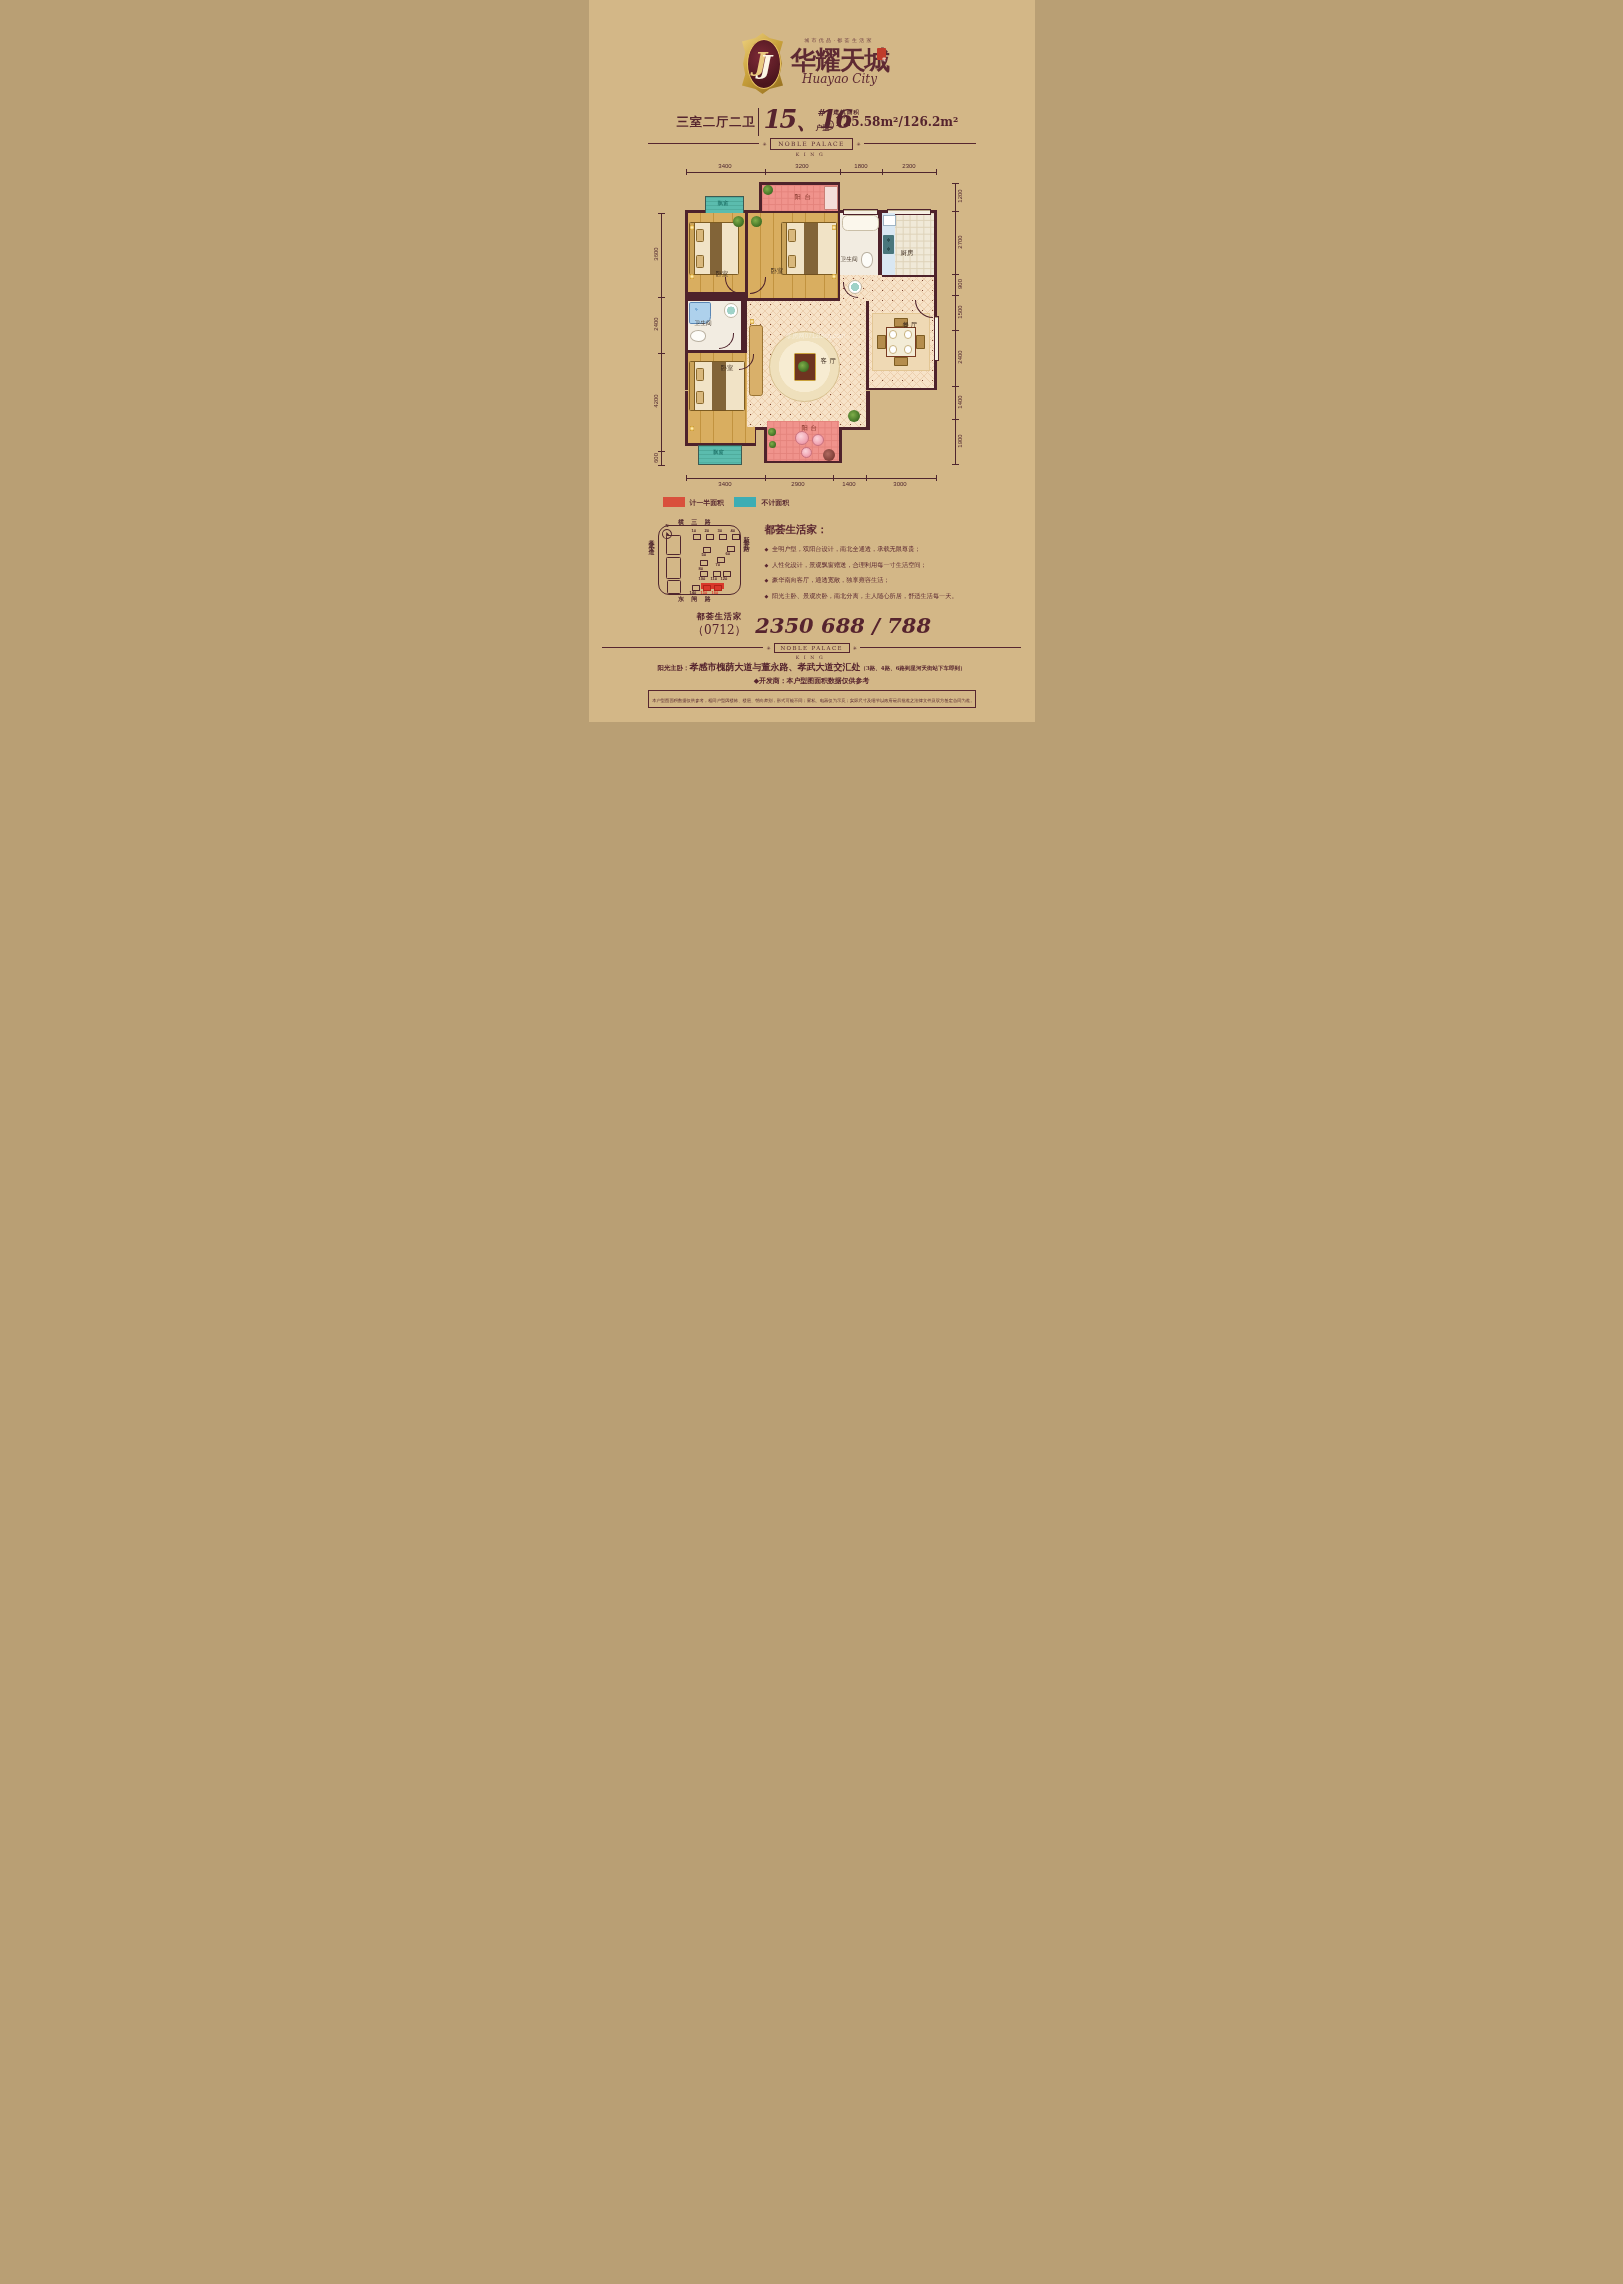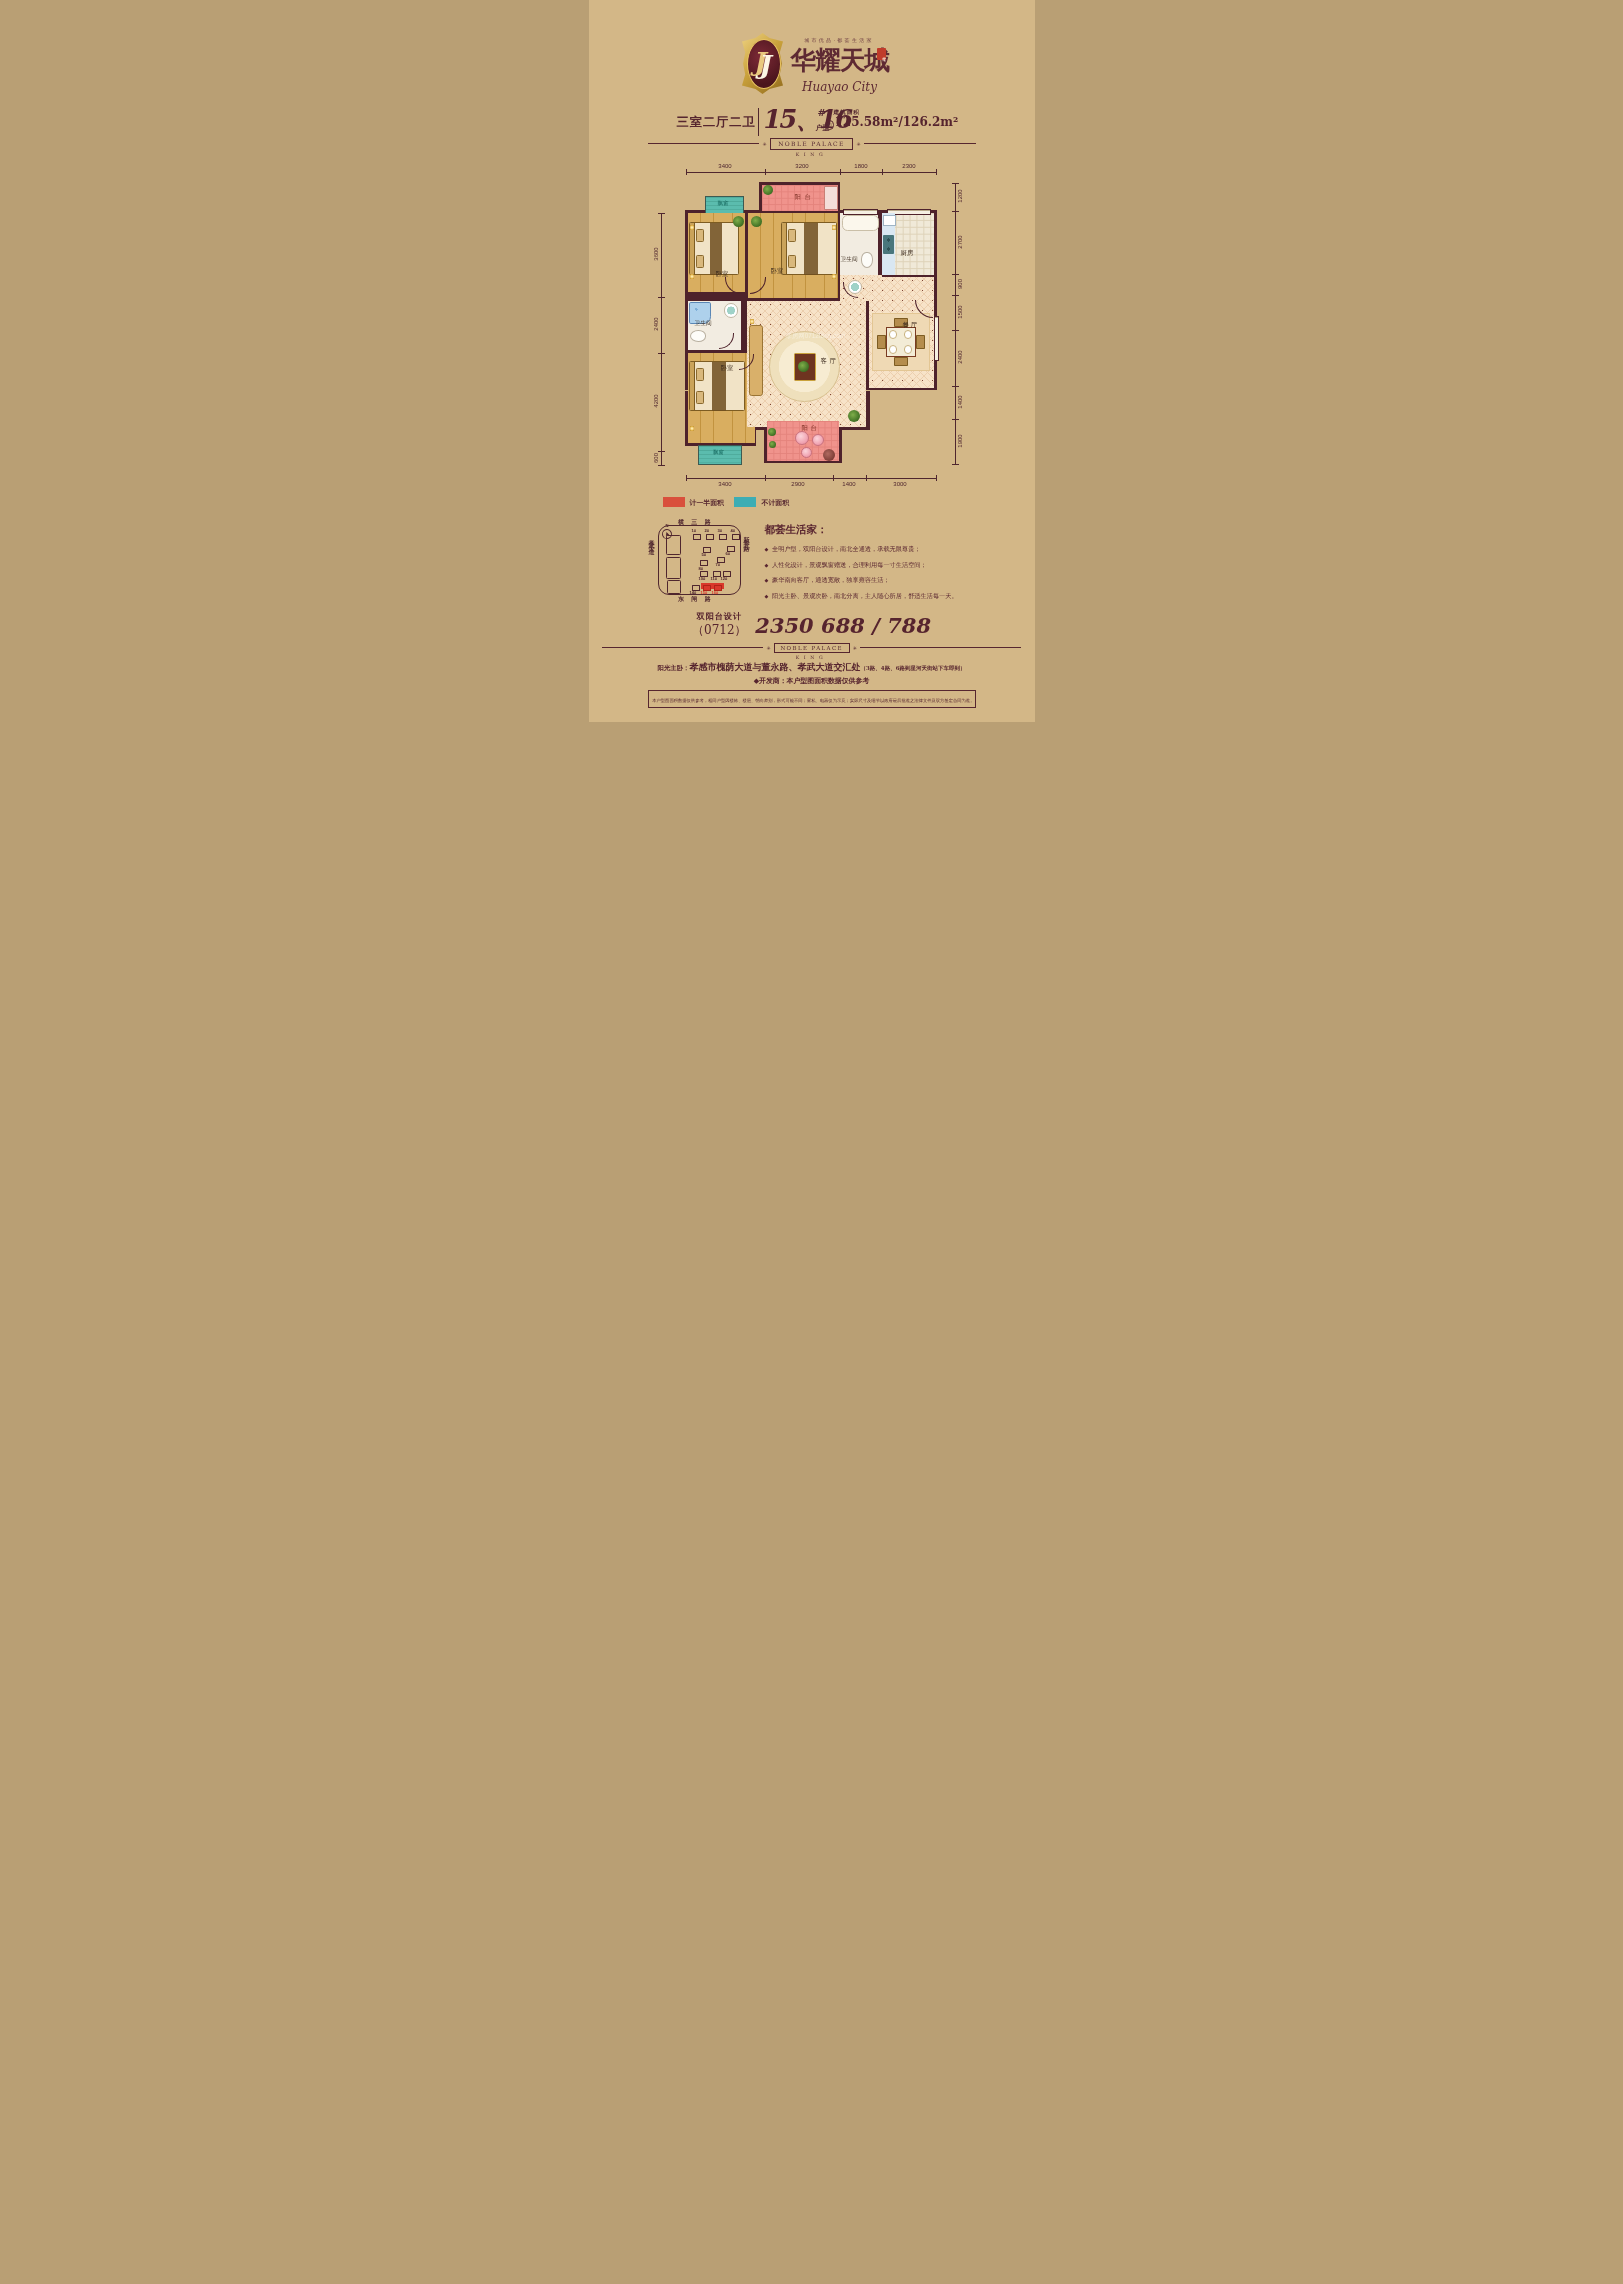--- a/index.html
+++ b/index.html
@@ -61,21 +61,21 @@
               clip-path:polygon(50% 0%,63% 8%,88% 14%,82% 32%,86% 50%,82% 68%,88% 86%,63% 92%,50% 100%,37% 92%,12% 86%,18% 68%,14% 50%,18% 32%,12% 14%,37% 8%);">
     <div style="position:absolute;left:11px;top:6.4px;width:32px;height:48px;border-radius:50%;
          background:radial-gradient(circle at 40% 35%,#7c2a36,#4a141c 75%);border:1.4px solid #e8c363;"></div>
     <span style="position:absolute;left:19px;top:12.8px;font:italic bold 26.5px 'DejaVu Serif',serif;color:#e9c97e;">J</span>
     <span style="position:absolute;left:24px;top:16.4px;font:italic bold 26.5px 'DejaVu Serif',serif;color:#fdf6e4;">J</span>
   </div>
   <div class="abs" style="left:205px;top:37px;width:91px;text-align:center;font-size:5px;letter-spacing:2.3px;color:#6b3a40;">城市优品·都荟生活家</div>
   <div class="abs" style="left:202px;top:43px;font-weight:bold;font-size:25.6px;letter-spacing:-0.9px;color:#5e2a33;">华耀天城</div>
   <div class="abs" style="left:288px;top:48px;width:9px;height:12px;background:#c03b2a;color:#f6e3d3;
               font-size:3.7px;line-height:1.1;text-align:center;writing-mode:vertical-rl;border-radius:0.9px;">华耀</div>
-  <div class="abs" style="left:210px;top:72px;width:82px;text-align:center;font:italic 12px 'DejaVu Serif',serif;color:#5e2a33;margin-top:8px;">Huayao City</div>
+  <div class="abs" style="left:210px;top:72px;width:82px;text-align:center;font:italic 12px 'DejaVu Serif',serif;color:#5e2a33;">Huayao City</div>
 
   <div class="abs" style="left:88px;top:114px;font-size:12.3px;letter-spacing:0.9px;font-weight:bold;color:#56262f;">三室二厅二卫</div>
   <div class="line" style="left:169px;top:108px;width:1.1px;height:28px;"></div>
   <div class="abs" style="left:175px;top:102px;font:italic bold 25.6px 'DejaVu Serif',serif;letter-spacing:-1.8px;color:#56242e;">15、16</div>
   <div class="abs" style="left:229px;top:107px;font:bold 10px 'DejaVu Serif',serif;">#</div>
   <div class="abs" style="left:227px;top:123px;font-size:6.9px;font-weight:bold;">户型</div>
   <div class="abs" style="left:245px;top:109px;font-size:5.7px;letter-spacing:0.9px;font-weight:bold;">建筑面积</div>
   <div class="abs" style="left:236px;top:120px;width:7.8px;height:7.8px;border:0.5px solid #56262f;border-radius:50%;
               font-size:4.6px;text-align:center;line-height:7.8px;">约</div>
   <div class="abs" style="left:246px;top:115px;font-size:12px;font-weight:bold;color:#56242e;">125.58m²/126.2m²</div>
@@ -295,21 +295,21 @@
     <div class="bullet">
       <span class="bi">◆</span><span>豪华南向客厅，通透宽敞，独享雍容生活；</span>
     </div>
     <div class="bullet">
       <span class="bi">◆</span><span>阳光主卧、景观次卧，南北分离，主人随心所居，舒适生活每一天。</span>
     </div>
   </div>
 
   <div class="abs" style="left:0;top:611px;width:446px;text-align:center;">
     <span style="display:inline-block;vertical-align:middle;text-align:center;margin-right:6.4px;">
-      <span style="display:block;font-size:8.2px;font-weight:bold;letter-spacing:0.9px;color:#56242e;">双阳台设计</span>
+      <span style="display:block;font-size:8.2px;font-weight:bold;letter-spacing:0.9px;color:#56242e;">都荟生活家</span>
       <span style="display:block;font-size:12px;color:#56242e;">（0712）</span>
     </span>
     <span style="display:inline-block;vertical-align:middle;font:italic bold 21px 'DejaVu Serif',serif;color:#56242e;">2350 688 / 788</span>
   </div>
 
   <div class="abs" style="left:13.7px;top:643px;width:419px;display:flex;align-items:center;gap:3.2px;">
     <div class="bannerline"></div>
     <span style="font-size:5px;">✳</span>
     <span class="bbox" style="font-size:5.5px;padding:0.9px 5.5px;">NOBLE PALACE</span>
     <span style="font-size:5px;">✳</span>

